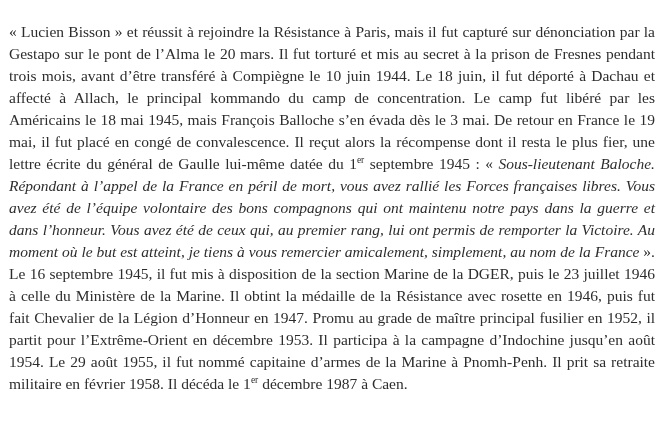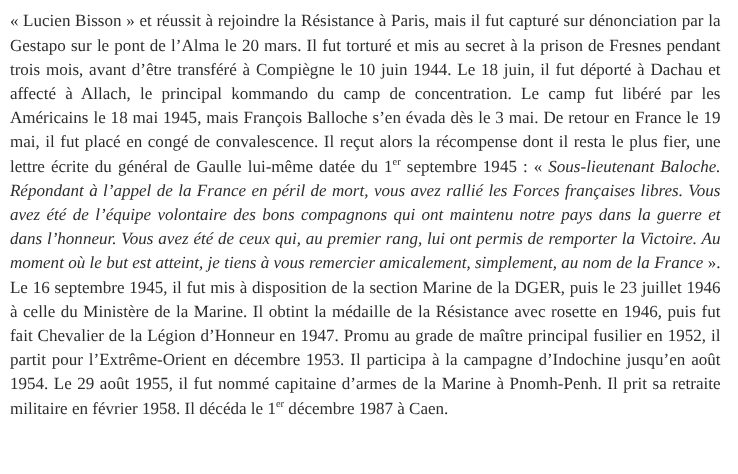--- a/index.html
+++ b/index.html
@@ -9,21 +9,21 @@
   body {
     width: 671px;
     height: 431px;
     overflow: hidden;
     background: #ffffff;
   }
   .page {
     box-sizing: border-box;
     width: 668px;
     height: 431px;
-    padding: 9px 13px 0 9px;
+    padding: 21px 13px 0 9px;
     background: #ffffff;
   }
   .body-text {
     margin: 0;
     font-family: "Liberation Serif", "DejaVu Serif", serif;
     font-size: 15.5px;
     line-height: 22px;
     text-align: justify;
     text-justify: inter-word;
     color: #2d2d2d;

